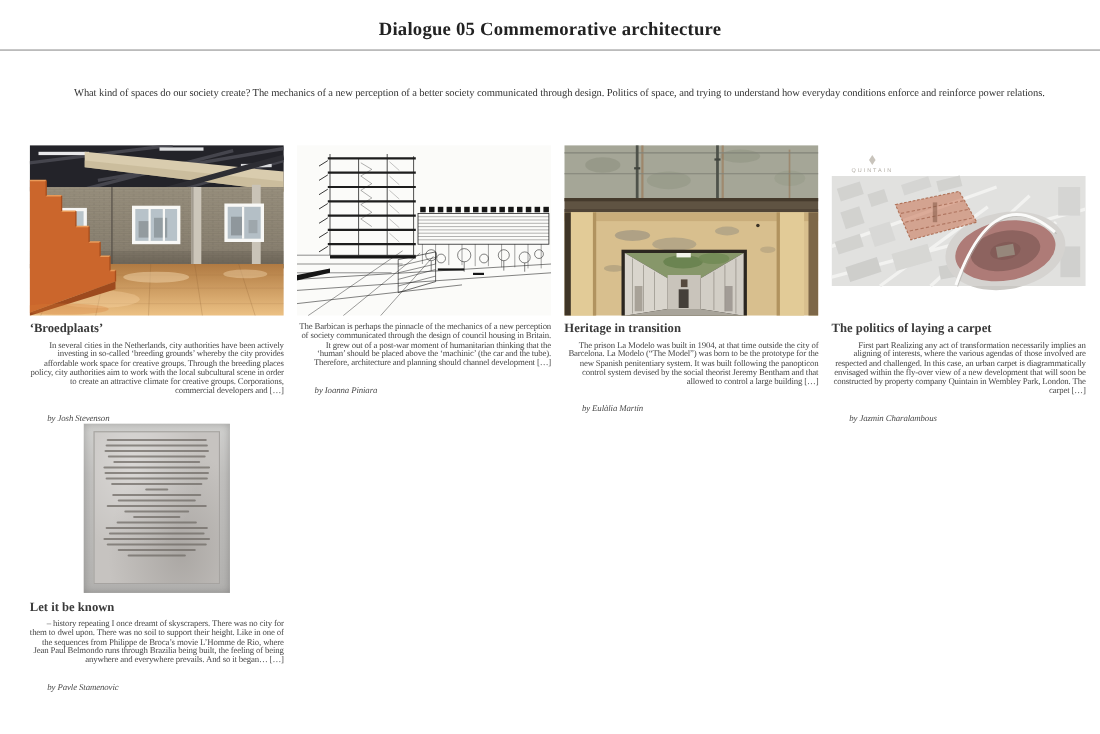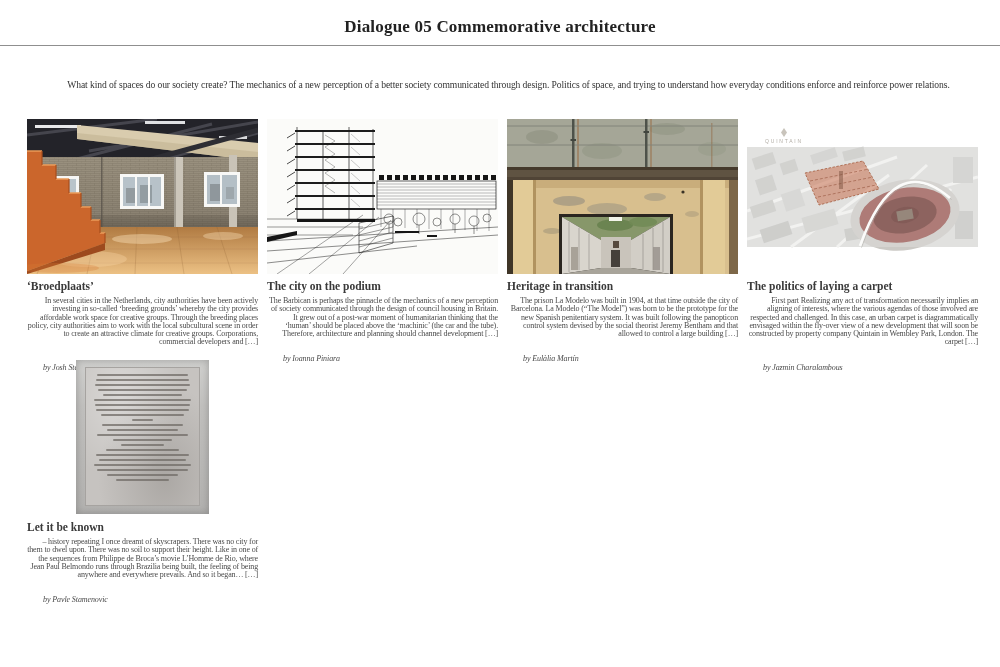--- a/index.html
+++ b/index.html
@@ -11,23 +11,23 @@
   .site-title{
     position:absolute;top:17px;left:0;width:1000px;text-align:center;
     font-size:17px;font-weight:bold;color:#222;margin:0;letter-spacing:.2px;
   }
   .header-rule{position:absolute;top:45px;left:0;width:1000px;border:0;border-top:1.5px solid #8f8f8f;margin:0;}
   .intro{
     position:absolute;top:79px;left:21px;width:975px;margin:0;
     font-size:9.6px;color:#333;white-space:nowrap;letter-spacing:-.1px;text-align:center;
   }
   .grid{
-    position:absolute;top:119px;left:27px;width:951px;
+    position:absolute;top:132px;left:27px;width:951px;
     display:grid;grid-template-columns:repeat(4,231px);grid-template-rows:241px auto;
-    column-gap:9px;row-gap:0;
+    column-gap:9px;row-gap:0;gap:12px;
   }
   .card{width:231px;}
   .img-slot{height:155px;margin:0 0 6px 0;position:relative;}
   .img-slot svg{display:block;}
   .card h2{
     margin:0 0 5px 0;font-size:11.5px;line-height:12px;font-weight:bold;color:#3a3a3a;letter-spacing:0;
   }
   .excerpt{
     margin:0 0 6px 0;font-size:8px;line-height:8.3px;letter-spacing:-.15px;color:#4a4a4a;text-align:right;
   }
@@ -168,21 +168,20 @@
           <path d="M92,110 l34,-8 M92,116 l34,-8 M92,122 l34,-9 M92,128 l34,-9" stroke-width=".45"></path>
           <g fill="#161616" stroke="none">
             <rect x="30" y="100" width="78" height="3"></rect>
             <polygon points="0,118 30,112 30,116 0,123"></polygon>
             <rect x="128" y="112" width="24" height="2"></rect>
             <rect x="160" y="116" width="10" height="2"></rect>
           </g>
         </g>
       </svg>
     </figure>
-    <h2>The city on the podium</h2>
     <p class="excerpt">The Barbican is perhaps the pinnacle of the mechanics of a new perception of society communicated through the design of council housing in Britain. It grew out of a post-war moment of humanitarian thinking that the ‘human’ should be placed above the ‘machinic’ (the car and the tube). Therefore, architecture and planning should channel development […]</p>
     <p class="byline">by Ioanna Piniara</p>
   </article>
 
   <article class="card">
     <figure class="img-slot" style="margin:0 0 6px 0;">
       <svg width="231" height="155" viewBox="0 0 231 155">
         <rect width="231" height="48" fill="#a5a697"></rect>
         <ellipse cx="35" cy="18" rx="16" ry="7" fill="#8d9180" opacity=".6"></ellipse>
         <ellipse cx="95" cy="32" rx="20" ry="8" fill="#939786" opacity=".6"></ellipse>

